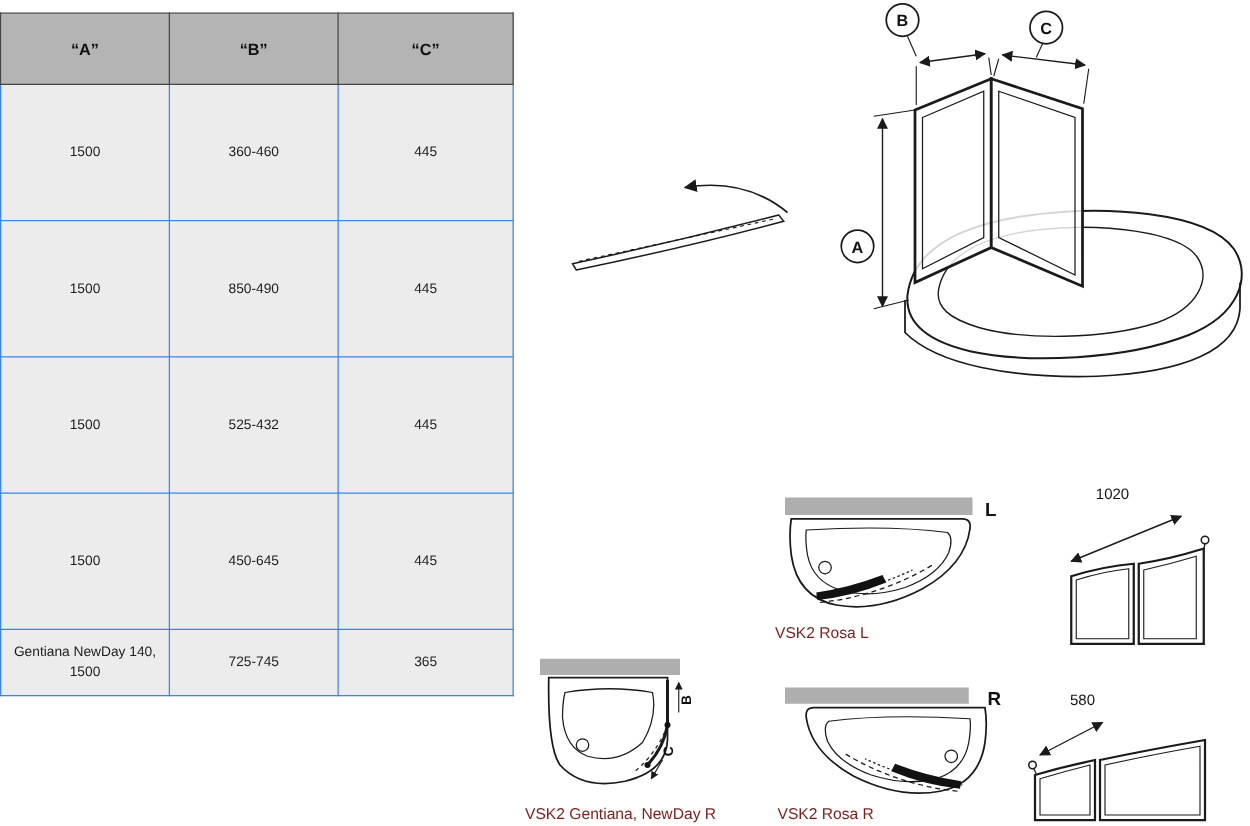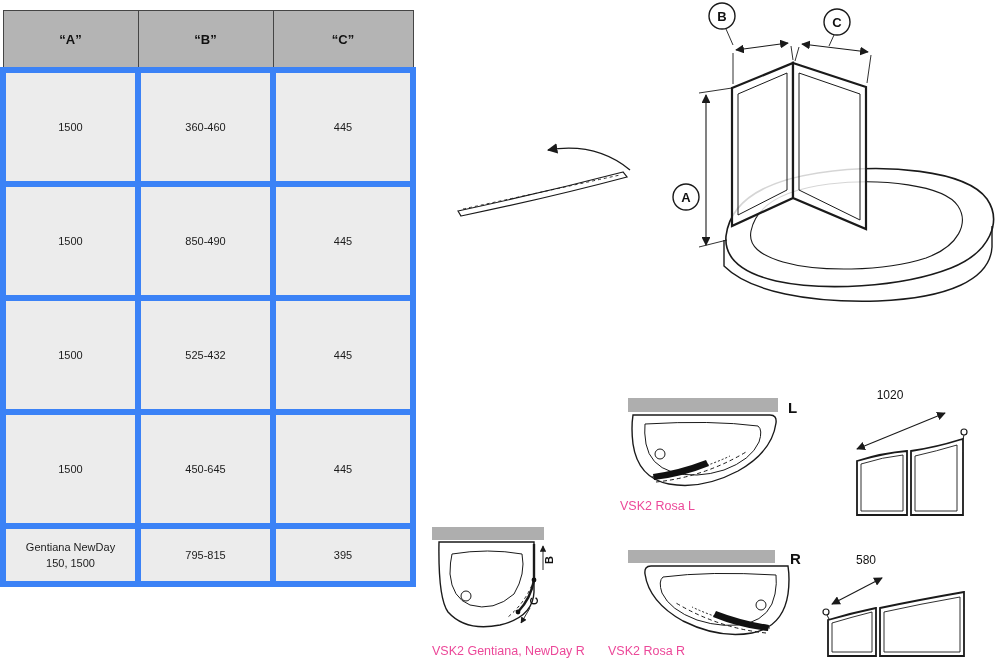--- a/index.html
+++ b/index.html
@@ -4,33 +4,33 @@
 <style>
   html,body { margin:0; padding:0; background:#fff; }
   .canvas { position:relative; width:1000px; height:661px; background:#ffffff; overflow:hidden;
             font-family:"Liberation Sans", sans-serif; }
   .abs { position:absolute; }
 
   
   table.spec { position:absolute; left:0px; top:10px; width:410px; border-collapse:collapse; table-layout:fixed; }
   table.spec th { background:#b4b4b4; border:1px solid #454545; font-size:13px; font-weight:bold;
                   color:#111; height:54px; text-align:center; vertical-align:middle; }
-  table.spec td { background:#ececec; border:6px solid #3b82f6; font-size:11px; color:#1c1c1c;
+  table.spec td { background:#ececec; border:1px solid #3b82f6; font-size:11px; color:#1c1c1c;
                   text-align:center; vertical-align:middle; padding:2px 10px; line-height:1.5;margin-top:19px; }
   tr.tall td  { height:104px; }
   tr.short td { height:48px; }
 
   
   text { font-family:"Liberation Sans", sans-serif; }
   .cl     { font-size:13px; font-weight:bold; text-anchor:middle; fill:#111; }
   .side   { font-size:15px; font-weight:bold; fill:#111; }
   .dimnum { font-size:12px; text-anchor:middle; fill:#111; }
   .dimlab { font-size:11px; font-weight:bold; text-anchor:middle; fill:#111; }
 
-  .caption { position:absolute; font-size:12.5px; color:#ec4899; white-space:nowrap; }
+  .caption { position:absolute; font-size:12.5px; color:#7f1d1d; white-space:nowrap; }
 </style>
 </head>
 <body>
 
 <div class="canvas">
 
   <table class="spec">
     <colgroup>
         <col style="width:135px">
         <col style="width:135px">
@@ -58,23 +58,23 @@
         <td>1500</td>
         <td>525-432</td>
         <td>445</td>
       </tr>
       <tr class="tall">
         <td>1500</td>
         <td>450-645</td>
         <td>445</td>
       </tr>
       <tr class="short">
-        <td>Gentiana NewDay 150, 1500</td>
-        <td>795-815</td>
-        <td>395</td>
+        <td>Gentiana NewDay 140, 1500</td>
+        <td>725-745</td>
+        <td>365</td>
       </tr>
     </tbody>
   </table>
 
   <svg class="abs" style="left:430px; top:0px;" width="570" height="345" viewBox="0 0 570 345">
     <defs>
       <marker id="arrM" viewBox="0 0 10 10" refX="9" refY="5" markerWidth="8" markerHeight="8" orient="auto-start-reverse">
         <path d="M0,0 L10,5 L0,10 Z" fill="#1a1a1a"></path>
       </marker>
     </defs>
@@ -176,37 +176,37 @@
       <path d="M 104 58 Q 101 76 88 90" stroke-width="2.4"></path>
       <path d="M 104 58 Q 96 80 78 95" stroke-width="1" stroke-dasharray="3,3"></path>
       <circle cx="104" cy="58" r="2.4" fill="#111111" stroke="none"></circle>
       <circle cx="88" cy="90" r="2.4" fill="#111111" stroke="none"></circle>
     </g>
     <line x1="113" y1="48" x2="113" y2="24" stroke="#1a1a1a" stroke-width="0.9" marker-end="url(#arrG)"></line>
     <text class="dimlab" x="123" y="38" transform="rotate(-90 123 38)">B</text>
     <line x1="100" y1="86" x2="91" y2="101" stroke="#1a1a1a" stroke-width="0.9" marker-end="url(#arrG)"></line>
     <text class="dimlab" x="108" y="79" transform="rotate(-90 108 79)">C</text>
   </svg>
-  <div class="caption" style="left:432px; top:644px;">VSK2 Gentiana, NewDay R</div>
+  <div class="caption" style="left:420px; top:644px;">VSK2 Gentiana, NewDay R</div>
 
   <svg class="abs" style="left:615px; top:547px;" width="195" height="96" viewBox="0 0 195 96">
     <rect x="13" y="3" width="147" height="13" fill="#aeaeae"></rect>
     <g stroke="#1a1a1a">
       <path d="M 173 19 L 36 19 Q 29 19 30 27 Q 34 55 68 74 Q 104 92 137 86 Q 168 80 173 47 Q 175 32 173 19 Z" fill="#ffffff" stroke-width="1.4"></path>
       <path d="M 161 28 Q 94 24 48 30 Q 43 34 47 46 Q 55 63 82 73 Q 110 82 134 76 Q 156 69 160 47 Q 162 36 161 28 Z" fill="none" stroke-width="1"></path>
       <circle cx="146" cy="58" r="5" fill="none" stroke-width="1"></circle>
     </g>
     <g fill="none" stroke="#1a1a1a">
       <path d="M 151 86 Q 103 81 61 56" stroke-width="1" stroke-dasharray="4,3"></path>
       <path d="M 155 81 Q 113 77 77 60" stroke-width="1" stroke-dasharray="2,2"></path>
     </g>
     <path d="M 153 84 Q 125 81 98 70 L 101 64 Q 127 74 154 78 Z" fill="#111111"></path>
     <text class="side" x="175" y="17">R</text>
   </svg>
-  <div class="caption" style="left:608px; top:644px;">VSK2 Rosa R</div>
+  <div class="caption" style="left:622px; top:644px;">VSK2 Rosa R</div>
 
   <svg class="abs" style="left:818px; top:548px;" width="177" height="113" viewBox="0 0 177 113">
     <defs>
       <marker id="arrV" viewBox="0 0 10 10" refX="9" refY="5" markerWidth="8" markerHeight="8" orient="auto-start-reverse">
         <path d="M0,0 L10,5 L0,10 Z" fill="#1a1a1a"></path>
       </marker>
     </defs>
     <text class="dimnum" x="48" y="16">580</text>
     <line x1="14" y1="56" x2="64" y2="30" stroke="#1a1a1a" stroke-width="1.1" marker-start="url(#arrV)" marker-end="url(#arrV)"></line>
     <g stroke="#1a1a1a">

